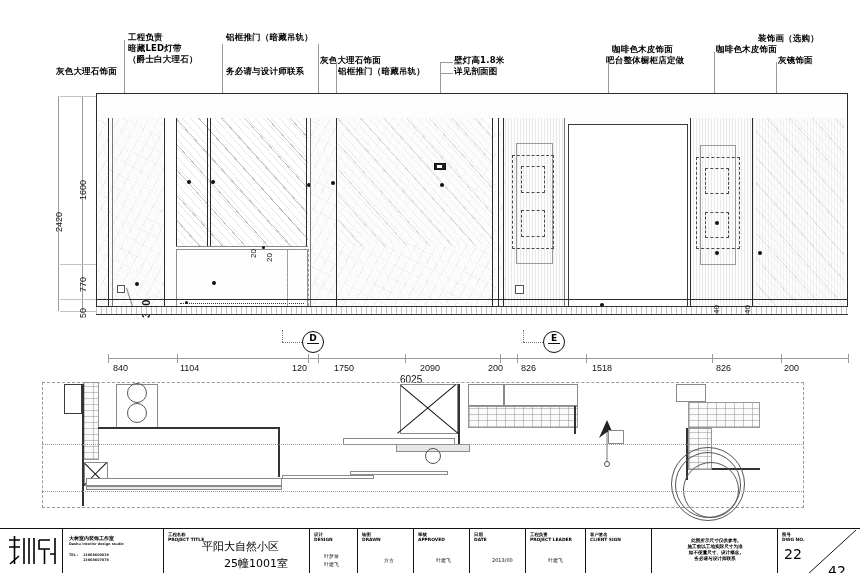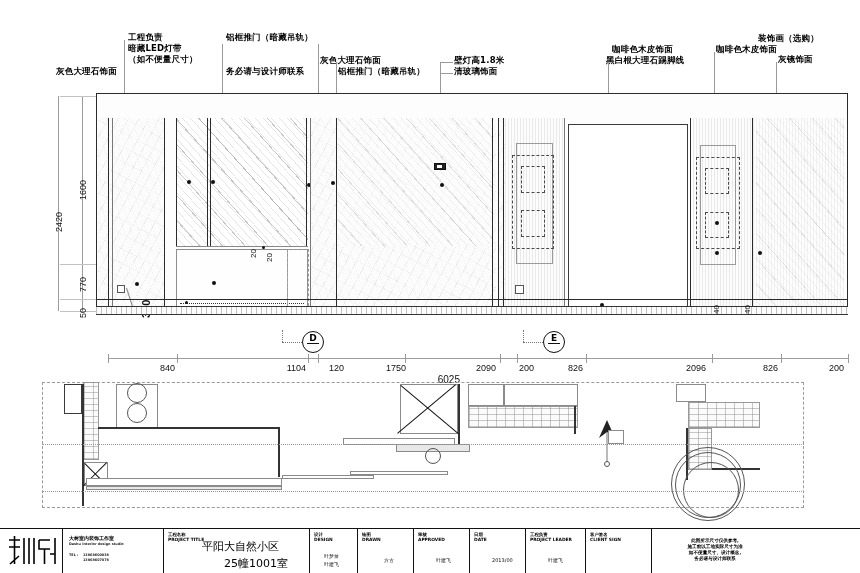--- a/index.html
+++ b/index.html
@@ -115,21 +115,21 @@
     position: absolute;
     font-size: 9px;
     color: #111;
     font-family: "Liberation Sans", sans-serif;
     white-space: nowrap;
   }
   .dimtxt.rot {
     transform: rotate(-90deg);
     transform-origin: 0 0;
   }
-  .dimtxt.c { text-align: right; }
+  .dimtxt.c { text-align: left; }
 
   .extline { position: absolute; width: 1px; background: #c2c2c2; }
 
   
   .bubble {
     position: absolute;
     width: 22px; height: 22px;
     border-radius: 50%;
     border: 1px solid #111;
     background: #fff;
@@ -229,21 +229,21 @@
 
   <div id="ann-layer">
 
     <div class="ann" style="left:56px; top:66px;">
       <div>灰色大理石饰面</div>
     </div>
 
     <div class="ann" style="left:128px; top:32px;">
       <div>工程负责</div>
       <div>暗藏LED灯带</div>
-      <div>（如不便量尺寸）</div>
+      <div>（爵士白大理石）</div>
     </div>
 
     <div class="ann" style="left:226px; top:32px;">
       <div>铝框推门（暗藏吊轨）</div>
     </div>
 
     <div class="ann" style="left:226px; top:66px;">
       <div>务必请与设计师联系</div>
     </div>
 
@@ -253,40 +253,40 @@
 
     <div class="ann" style="left:338px; top:66px;">
       <div>铝框推门（暗藏吊轨）</div>
     </div>
 
     <div class="ann" style="left:454px; top:55px;">
       <div>壁灯高1.8米</div>
     </div>
 
     <div class="ann" style="left:454px; top:66px;">
-      <div>清玻璃饰面</div>
+      <div>详见剖面图</div>
     </div>
 
     <div class="ann" style="left:612px; top:44px;">
       <div>咖啡色木皮饰面</div>
     </div>
 
     <div class="ann" style="left:606px; top:55px;">
-      <div>黑白根大理石踢脚线</div>
+      <div>吧台整体橱柜店定做</div>
     </div>
 
     <div class="ann" style="left:722px; top:33px;margin-left:36px;">
       <div>装饰画（选购）</div>
     </div>
 
     <div class="ann" style="left:716px; top:44px;">
       <div>咖啡色木皮饰面</div>
     </div>
 
-    <div class="ann" style="left:778px; top:55px;font-family:Liberation Mono, monospace;">
+    <div class="ann" style="left:778px; top:55px;">
       <div>灰镜饰面</div>
     </div>
 
     <div class="leader v" style="left:124px; top:40px; height:55px;"></div>
     <div class="leader v" style="left:222px; top:44px; height:52px;"></div>
     <div class="leader v" style="left:318px; top:44px; height:52px;"></div>
     <div class="leader v" style="left:336px; top:62px; height:34px;"></div>
     <div class="leader h" style="left:440px; top:62px; width:13px;"></div>
     <div class="leader h" style="left:440px; top:73px; width:13px;"></div>
     <div class="leader v" style="left:440px; top:62px; height:34px;"></div>
@@ -430,21 +430,21 @@
     <div class="tick" style="left:781px; top:354px; width:1px; height:9px;"></div>
     <div class="tick" style="left:848px; top:354px; width:1px; height:9px;"></div>
 
     <div class="dimtxt c" style="left:113px; top:363px; width:62px;">840</div>
     <div class="dimtxt c" style="left:180px; top:363px; width:126px;">1104</div>
     <div class="dimtxt c" style="left:292px; top:363px; width:52px;">120</div>
     <div class="dimtxt c" style="left:334px; top:363px; width:72px;">1750</div>
     <div class="dimtxt c" style="left:420px; top:363px; width:76px;">2090</div>
     <div class="dimtxt c" style="left:488px; top:363px; width:46px;">200</div>
     <div class="dimtxt c" style="left:521px; top:363px; width:62px;">826</div>
-    <div class="dimtxt c" style="left:592px; top:363px; width:114px;">2096</div>
+    <div class="dimtxt c" style="left:592px; top:363px; width:114px;">1518</div>
     <div class="dimtxt c" style="left:716px; top:363px; width:62px;">826</div>
     <div class="dimtxt c" style="left:784px; top:363px; width:60px;">200</div>
 
     <div class="dimtxt c" style="left:400px; top:374px; width:60px; font-size:10px;">6025</div>
   </div>
 
   <div id="plan-wrap">
 
     <div class="planborder" style="left:42px; top:4px; width:762px; height:126px;"></div>
 
@@ -567,15 +567,24 @@
       <div class="tlabel" style="top:8px;">CLIENT SIGN</div>
     </div>
 
     <div class="tcell" style="left:651px; width:126px;">
       <div class="tnote" style="left:0; top:9px; width:126px;">此图所示尺寸仅供参考,</div>
       <div class="tnote" style="left:0; top:15px; width:126px;">施工前以工地实际尺寸为准</div>
       <div class="tnote" style="left:0; top:21px; width:126px;">如不便量尺寸、设计概念,</div>
       <div class="tnote" style="left:0; top:27px; width:126px;">务必请与设计师联系</div>
     </div>
 
+    <div class="tcell" style="left:777px; width:83px; overflow:hidden;">
+      <div class="tlabel">图号</div>
+      <div class="tlabel" style="top:8px;">DWG NO.</div>
+      <div class="tnum" style="left:6px; top:17px;">22</div>
+      <div class="tnum" style="left:50px; top:34px;">42</div>
+      <svg style="position:absolute; left:0; top:0;" width="83" height="45">
+        <line x1="30" y1="45" x2="78" y2="1" stroke="#111" stroke-width="1"></line>
+      </svg>
+    </div>
   </div>
 
 </div>
 
 </body></html>

